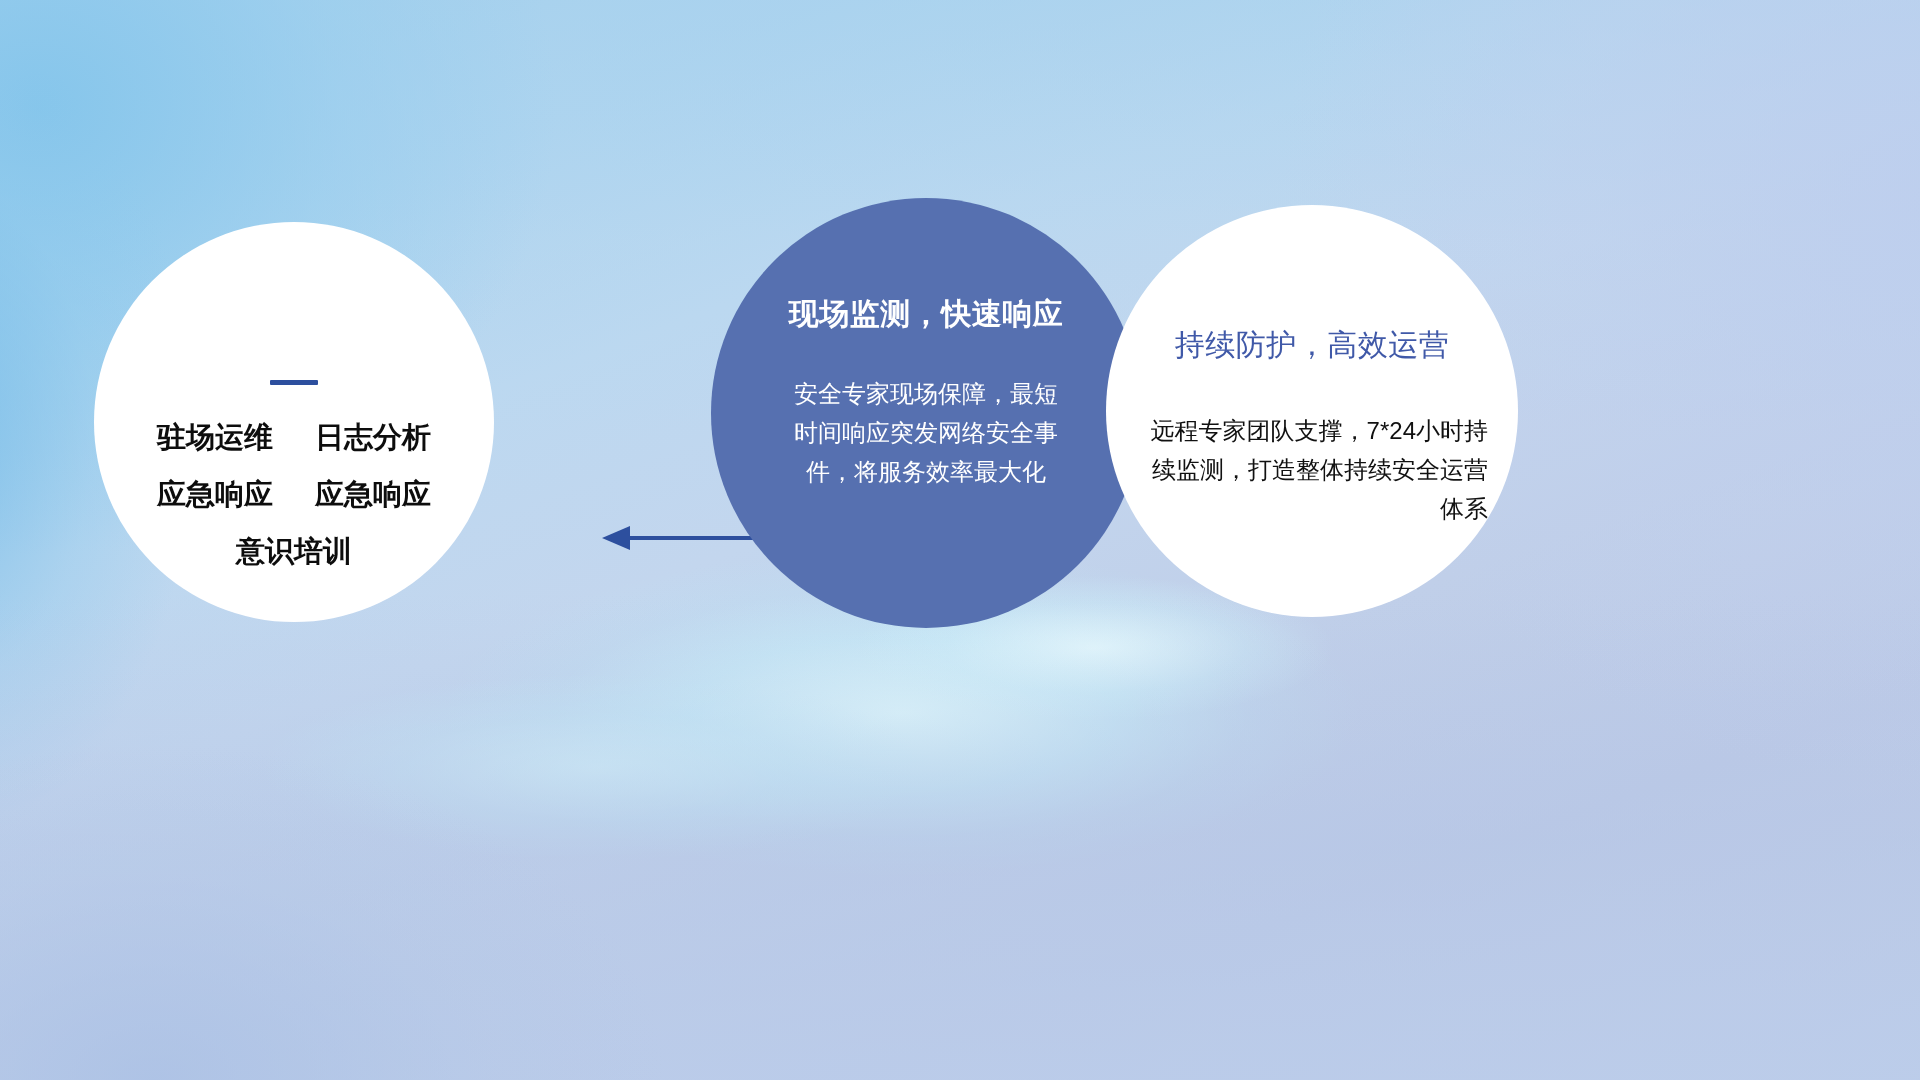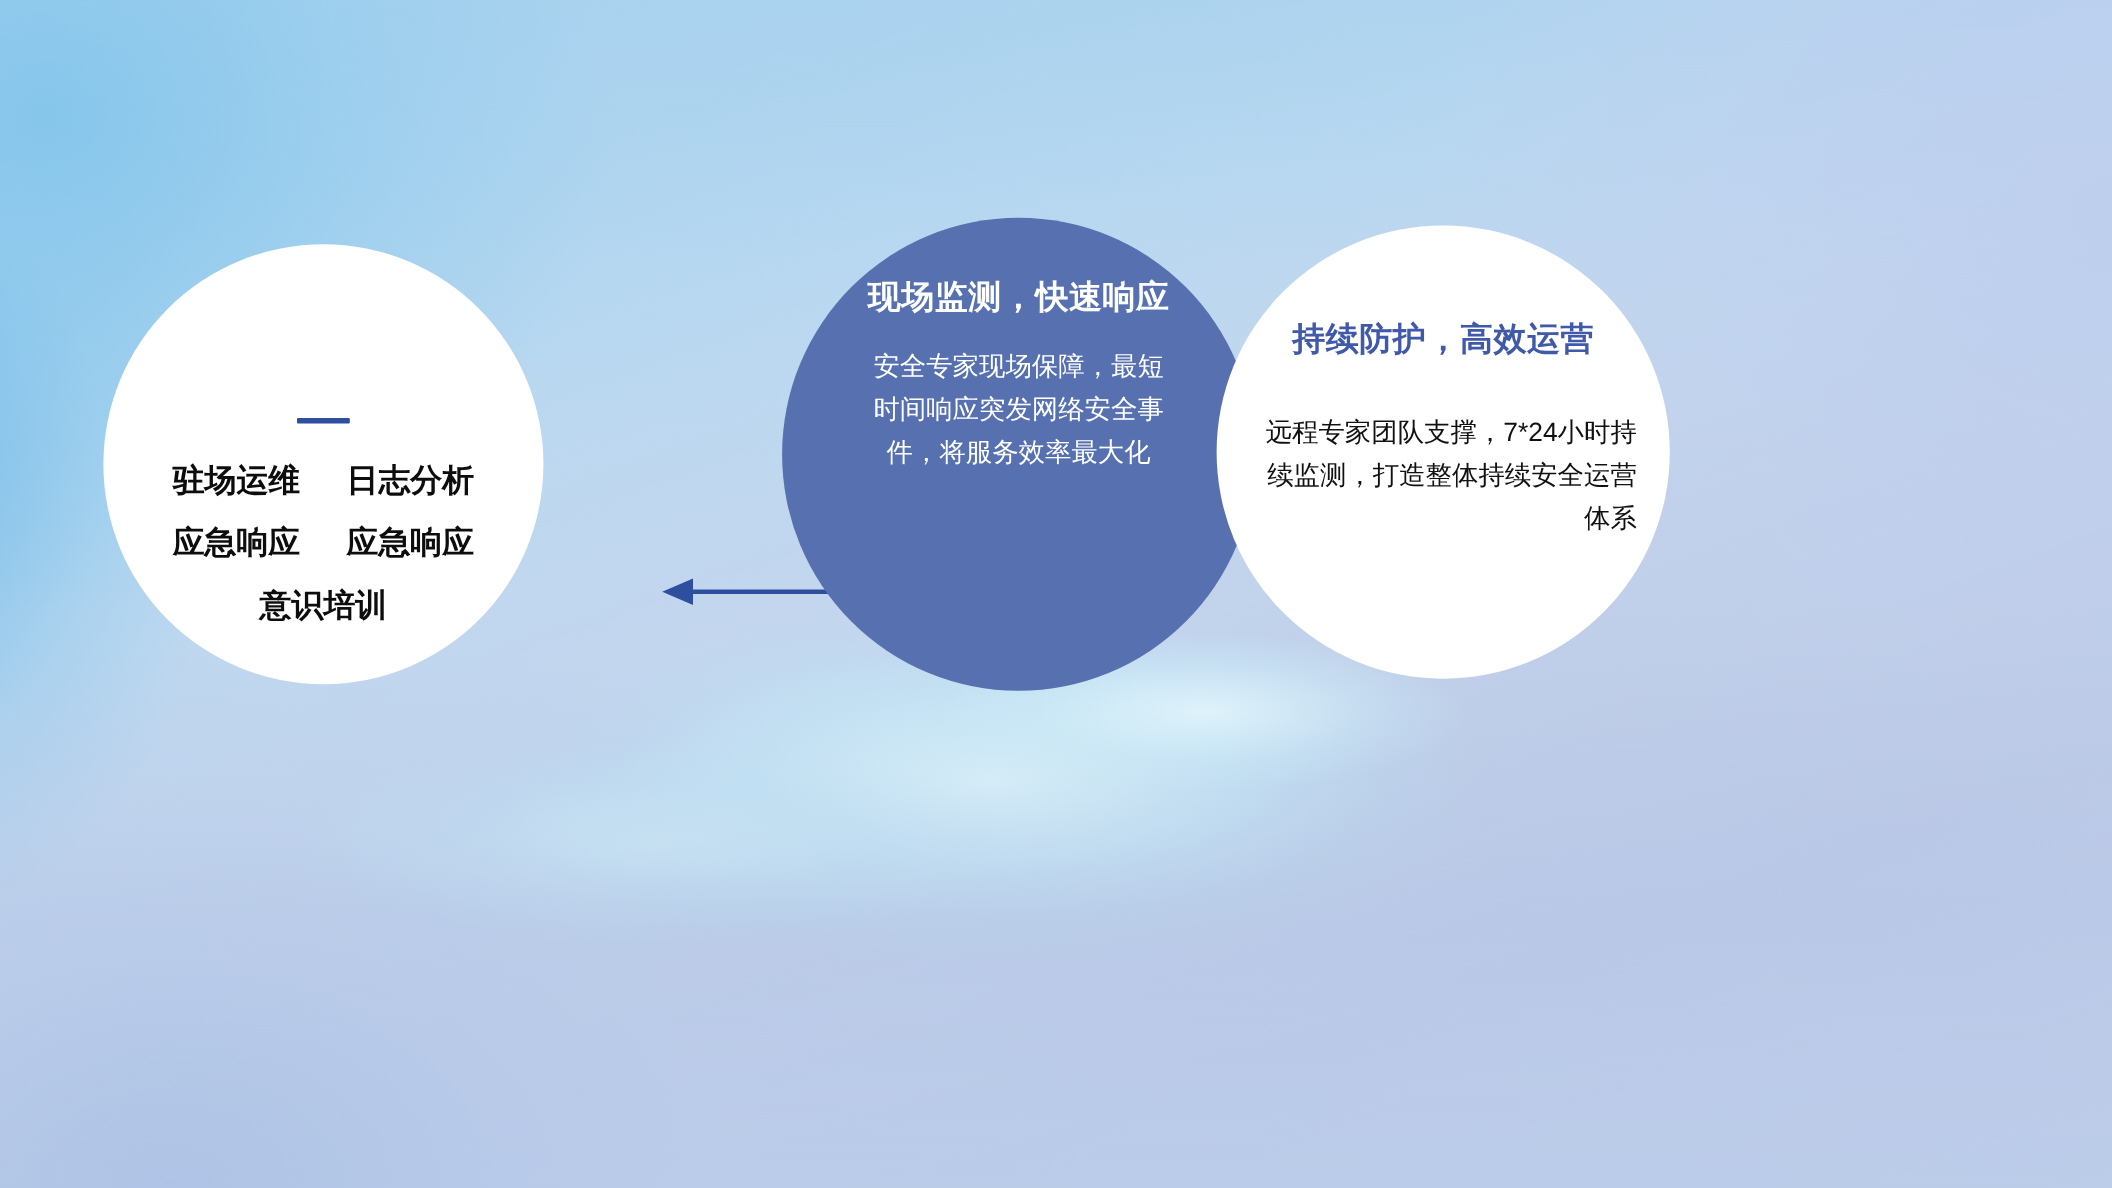--- a/index.html
+++ b/index.html
@@ -123,47 +123,47 @@
   .left-lines .row .gap { display:inline-block; width:26px; }
 
   
   #circle-mid {
     left:711px; top:198px;
     width:430px; height:430px;
     background:#5670b0;
     z-index:5;
   }
   #circle-mid .c-title {
-    margin-top:52px;
+    margin-top:96px;
     color:#ffffff;
     font-weight:bold;
     font-size:30px;
     letter-spacing:0.5px;
     white-space:nowrap;
   }
   #circle-mid .c-body {
-    margin-top:24px;
+    margin-top:40px;
     width:272px;
     color:#ffffff;
     font-size:24px;
     line-height:1.62;
     text-align:center;
   }
 
   
   #circle-right {
     left:1106px; top:205px;
     width:412px; height:412px;
     background:#ffffff;
     z-index:6;
   }
   #circle-right .c-title {
-    margin-top:83px;
+    margin-top:120px;
     color:#4059a8;
-    font-weight:bold;
+    font-weight:normal;
     font-size:30px;
     letter-spacing:0.5px;
     white-space:nowrap;
   }
   #circle-right .c-body {
     margin-top:46px;
     width:352px;
     color:#111111;
     font-size:24px;
     line-height:1.62;

